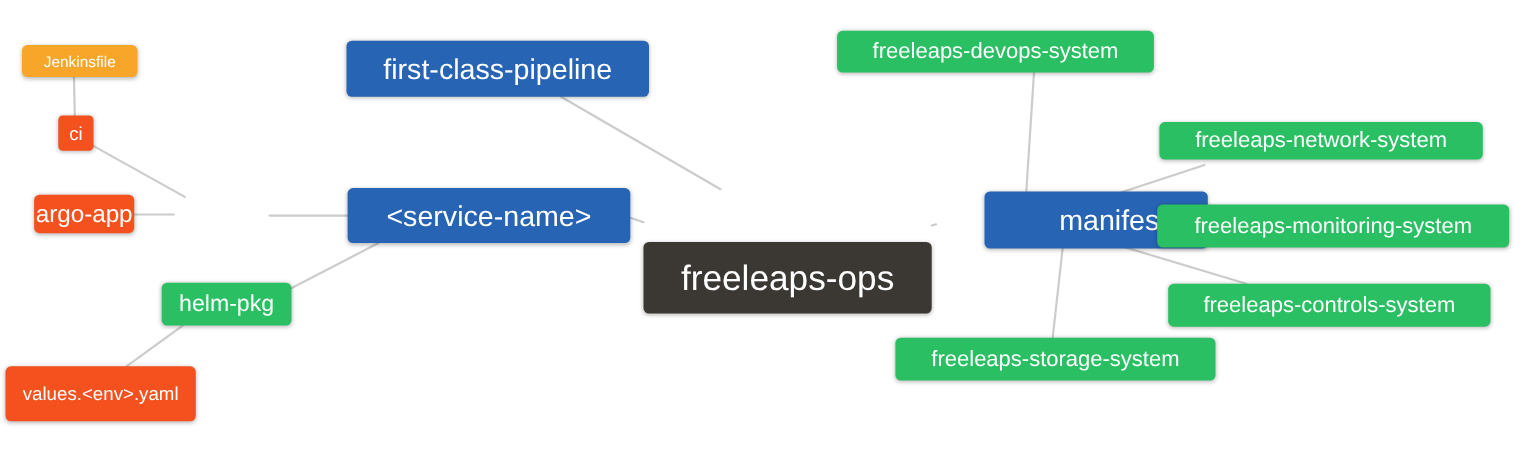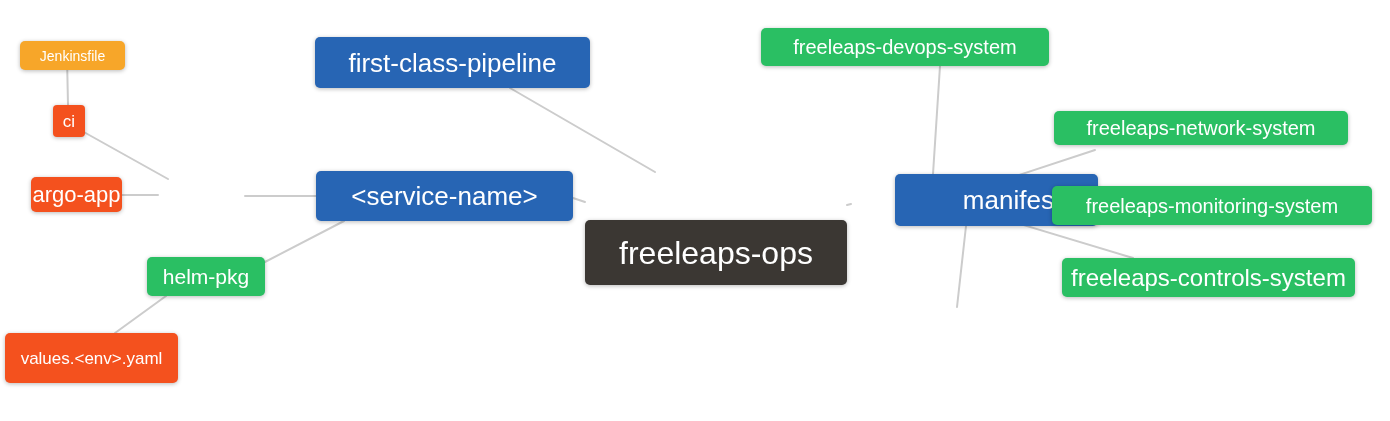--- a/index.html
+++ b/index.html
@@ -67,16 +67,17 @@
   <div class="node dark" style="left:585px;top:172px;width:262px;height:65px;font-size:32px;">freeleaps-ops</div>
 
   <div class="node blue" style="left:895px;top:174px;width:159px;height:52px;font-size:26px;padding-left:44px;">manifests</div>
 
   <div class="node green" style="left:761px;top:28px;width:288px;height:38px;font-size:20px;">freeleaps-devops-system</div>
 
   <div class="node green" style="left:1054px;top:111px;width:294px;height:34px;font-size:20px;">freeleaps-network-system</div>
 
   <div class="node green" style="left:1052px;top:186px;width:320px;height:39px;font-size:20px;">freeleaps-monitoring-system</div>
 
-  <div class="node green" style="left:1062px;top:258px;width:293px;height:39px;font-size:24px;">freeleaps-controls-system</div>
+  <div class="node green" style="left:1062px;top:258px;width:293px;height:39px;font-size:20px;">freeleaps-controls-system</div>
 
+  <div class="node green" style="left:814px;top:307px;width:291px;height:39px;font-size:20px;">freeleaps-storage-system</div>
 
 </div>
 
 </body></html>

